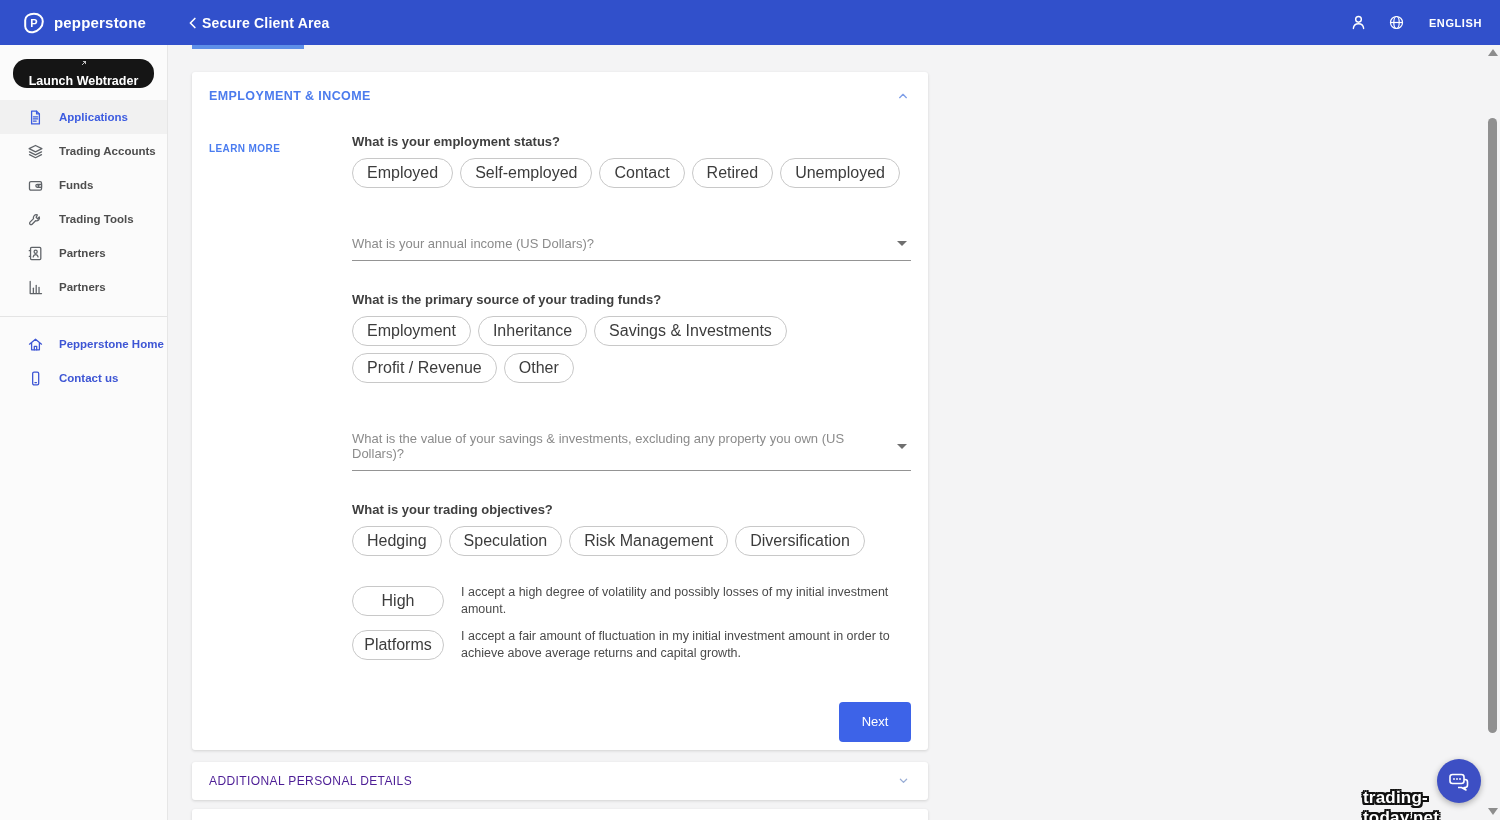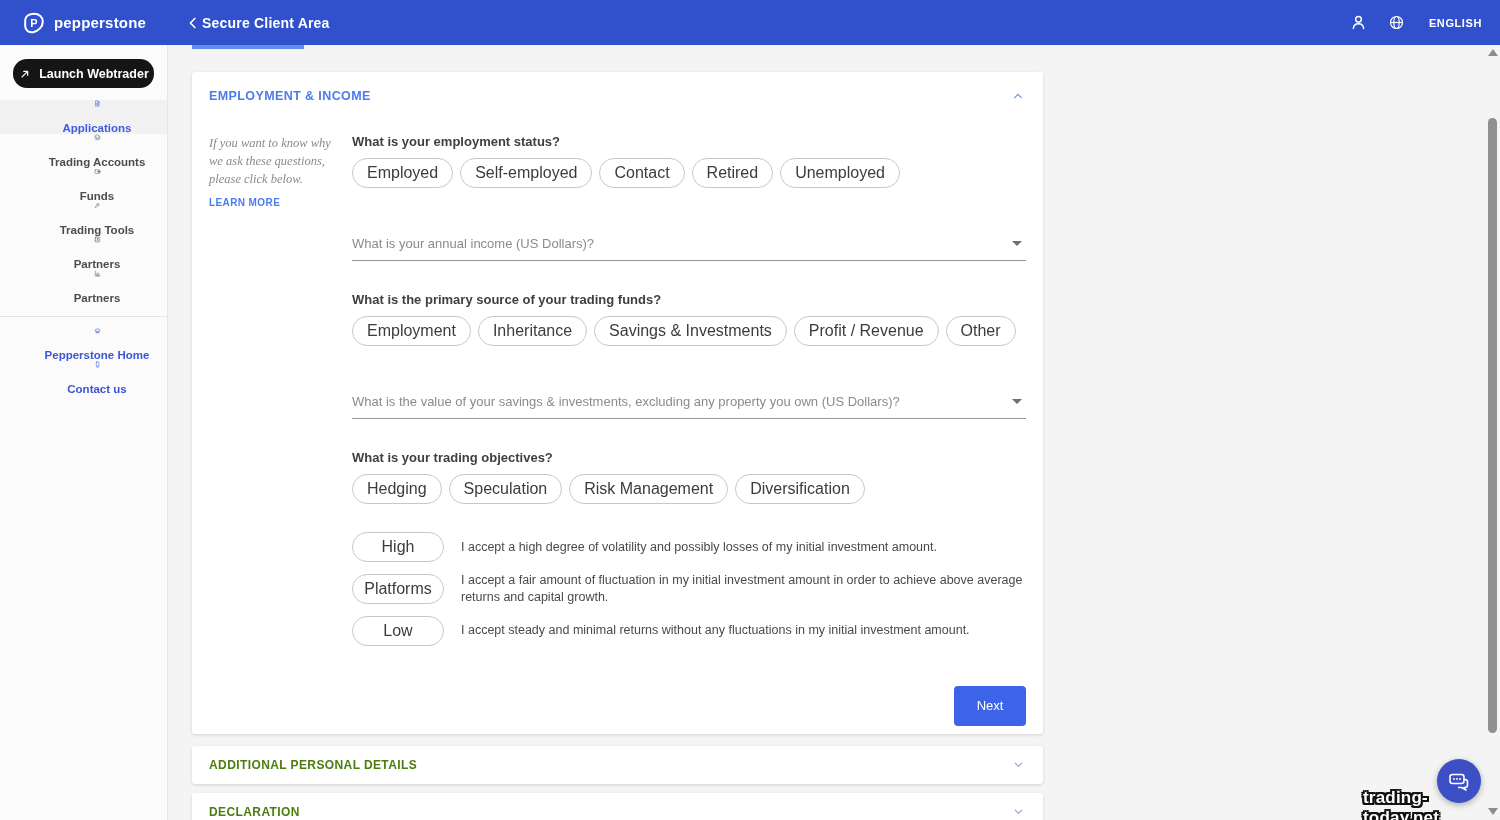--- a/index.html
+++ b/index.html
@@ -18,34 +18,34 @@
   .tb-right { margin-left:auto; display:flex; align-items:center; gap:20px; padding-right:18px; }
   .tb-lang { display:flex; align-items:center; gap:24px; color:#fff; font-size:11px;
              font-weight:700; letter-spacing:.6px; cursor:pointer; }
   .tab-indicator { position:absolute; top:45px; left:192px; width:112px; height:4px;
                    background:#5d8fe8; z-index:29; }
 
   
   .sidebar { position:absolute; top:45px; left:0; width:168px; height:775px; background:#fbfbfb;
              border-right:1px solid #e6e6e6; z-index:20; }
   .launch-btn { margin:14px 13px 12px 13px; height:29px; background:#151515; border-radius:14px;
-                display:flex; align-items:center; justify-content:center; gap:7px; cursor:pointer; }
+                display:flex; align-items:center; justify-content:center; gap:7px; cursor:pointer;flex-direction:column; }
   .launch-btn span { color:#fff; font-size:12.5px; font-weight:700; }
   .nav-item { height:34px; display:flex; align-items:center; gap:15px; padding-left:27px;
-              cursor:pointer; color:#5f6368;flex-direction:column; }
+              cursor:pointer; color:#5f6368; }
   .nav-item .lbl { font-size:11.5px; font-weight:700; color:#4d4d4d; }
   .nav-item.active { background:#f1f1f1; color:#3d5ce0; }
   .nav-item.active .lbl { color:#3d5ce0; }
   .side-divider { border-top:1px solid #e4e4e4; margin:12px 0 10px 0; }
   .nav-item.link { color:#3d55d4; }
   .nav-item.link .lbl { color:#3d55d4; }
 
   
   .content { position:absolute; top:45px; left:168px; right:0; bottom:0; background:#f4f4f5; }
-  .card { margin-left:24px; width:851px; background:#fff; border-radius:3px;
+  .card { margin-left:24px; width:736px; background:#fff; border-radius:3px;
           box-shadow:0 1px 3px rgba(0,0,0,.14); }
   .main-card { margin-top:27px; padding:16px 17px 8px 17px; }
   .card-head { display:flex; align-items:center; justify-content:space-between; }
   .card-title { color:#4b7bed; font-size:12.5px; font-weight:700; letter-spacing:.4px; }
   .card-body { display:flex; margin-top:30px; }
   .info-col { width:126px; flex:0 0 126px; }
   .info-note { font-family:"Liberation Serif", serif; font-style:italic; color:#8a8a8a;
                font-size:12.5px; line-height:1.45; }
   .learn-more { margin-top:9px; color:#4a7cf0; font-size:10px; font-weight:700;
                 letter-spacing:.4px; cursor:pointer; }
@@ -64,21 +64,21 @@
   .risk-row { display:flex; align-items:center; gap:17px; margin-bottom:10px; }
   .risk-pill { width:92px; flex:0 0 92px; justify-content:center; padding:5px 0; }
   .risk-desc { font-size:12.5px; color:#4a4a4a; line-height:1.35; max-width:575px; }
   .next-row { display:flex; justify-content:flex-end; margin-top:40px; padding-bottom:0; }
   .next-btn { width:72px; height:40px; background:#3d63e8; color:#fff; border:none; border-radius:4px;
               font-size:13px; font-weight:500; cursor:pointer; font-family:"Liberation Sans",sans-serif; }
 
   .collapsed-card { margin-top:12px; height:38px; display:flex; align-items:center;
                     justify-content:space-between; padding:0 17px; cursor:pointer; }
   .collapsed-card + .collapsed-card { margin-top:9px; }
-  .collapsed-title { color:#4d7c0f; font-size:12px; font-weight:700; letter-spacing:.4px; }
+  .collapsed-title { color:#4c1d95; font-size:12px; font-weight:400; letter-spacing:.4px; }
 
   
   .scrollbar { position:absolute; top:45px; right:0; width:15px; bottom:0; z-index:40; }
   .sb-up { position:absolute; top:4px; left:3px; width:0; height:0;
            border-left:5px solid transparent; border-right:5px solid transparent;
            border-bottom:7px solid #8d8d8d; }
   .sb-thumb { position:absolute; top:73px; left:3px; width:9px; height:615px;
               background:#909090; border-radius:5px; }
   .sb-down { position:absolute; bottom:5px; left:3px; width:0; height:0;
              border-left:5px solid transparent; border-right:5px solid transparent;
@@ -221,21 +221,20 @@
     <section class="card main-card">
       <div class="card-head">
         <span class="card-title">EMPLOYMENT &amp; INCOME</span>
         <svg width="16" height="16" viewBox="0 0 24 24">
           <polyline points="7,14.5 12,9.5 17,14.5" fill="none" stroke="#7f9fe8" stroke-width="2" stroke-linecap="round" stroke-linejoin="round"></polyline>
         </svg>
       </div>
 
       <div class="card-body">
         <aside class="info-col">
-          <p class="info-note">If you want to know why we ask these questions, please click below.</p>
           <div class="learn-more">LEARN MORE</div>
         </aside>
 
         <div class="form-col">
 
           <div class="q-label">What is your employment status?</div>
           <div class="chips">
             <span class="chip">Employed</span>
             <span class="chip">Self-employed</span>
             <span class="chip">Contact</span>
@@ -271,24 +270,20 @@
           </div>
 
 
           <div class="risk-row">
             <span class="chip risk-pill">High</span>
             <span class="risk-desc">I accept a high degree of volatility and possibly losses of my initial investment amount.</span>
           </div>
           <div class="risk-row">
             <span class="chip risk-pill">Platforms</span>
             <span class="risk-desc">I accept a fair amount of fluctuation in my initial investment amount in order to achieve above average returns and capital growth.</span>
-          </div>
-          <div class="risk-row">
-            <span class="chip risk-pill">Low</span>
-            <span class="risk-desc">I accept steady and minimal returns without any fluctuations in my initial investment amount.</span>
           </div>
 
           <div class="next-row">
             <button class="next-btn">Next</button>
           </div>
         </div>
       </div>
     </section>
 
     <section class="card collapsed-card">

